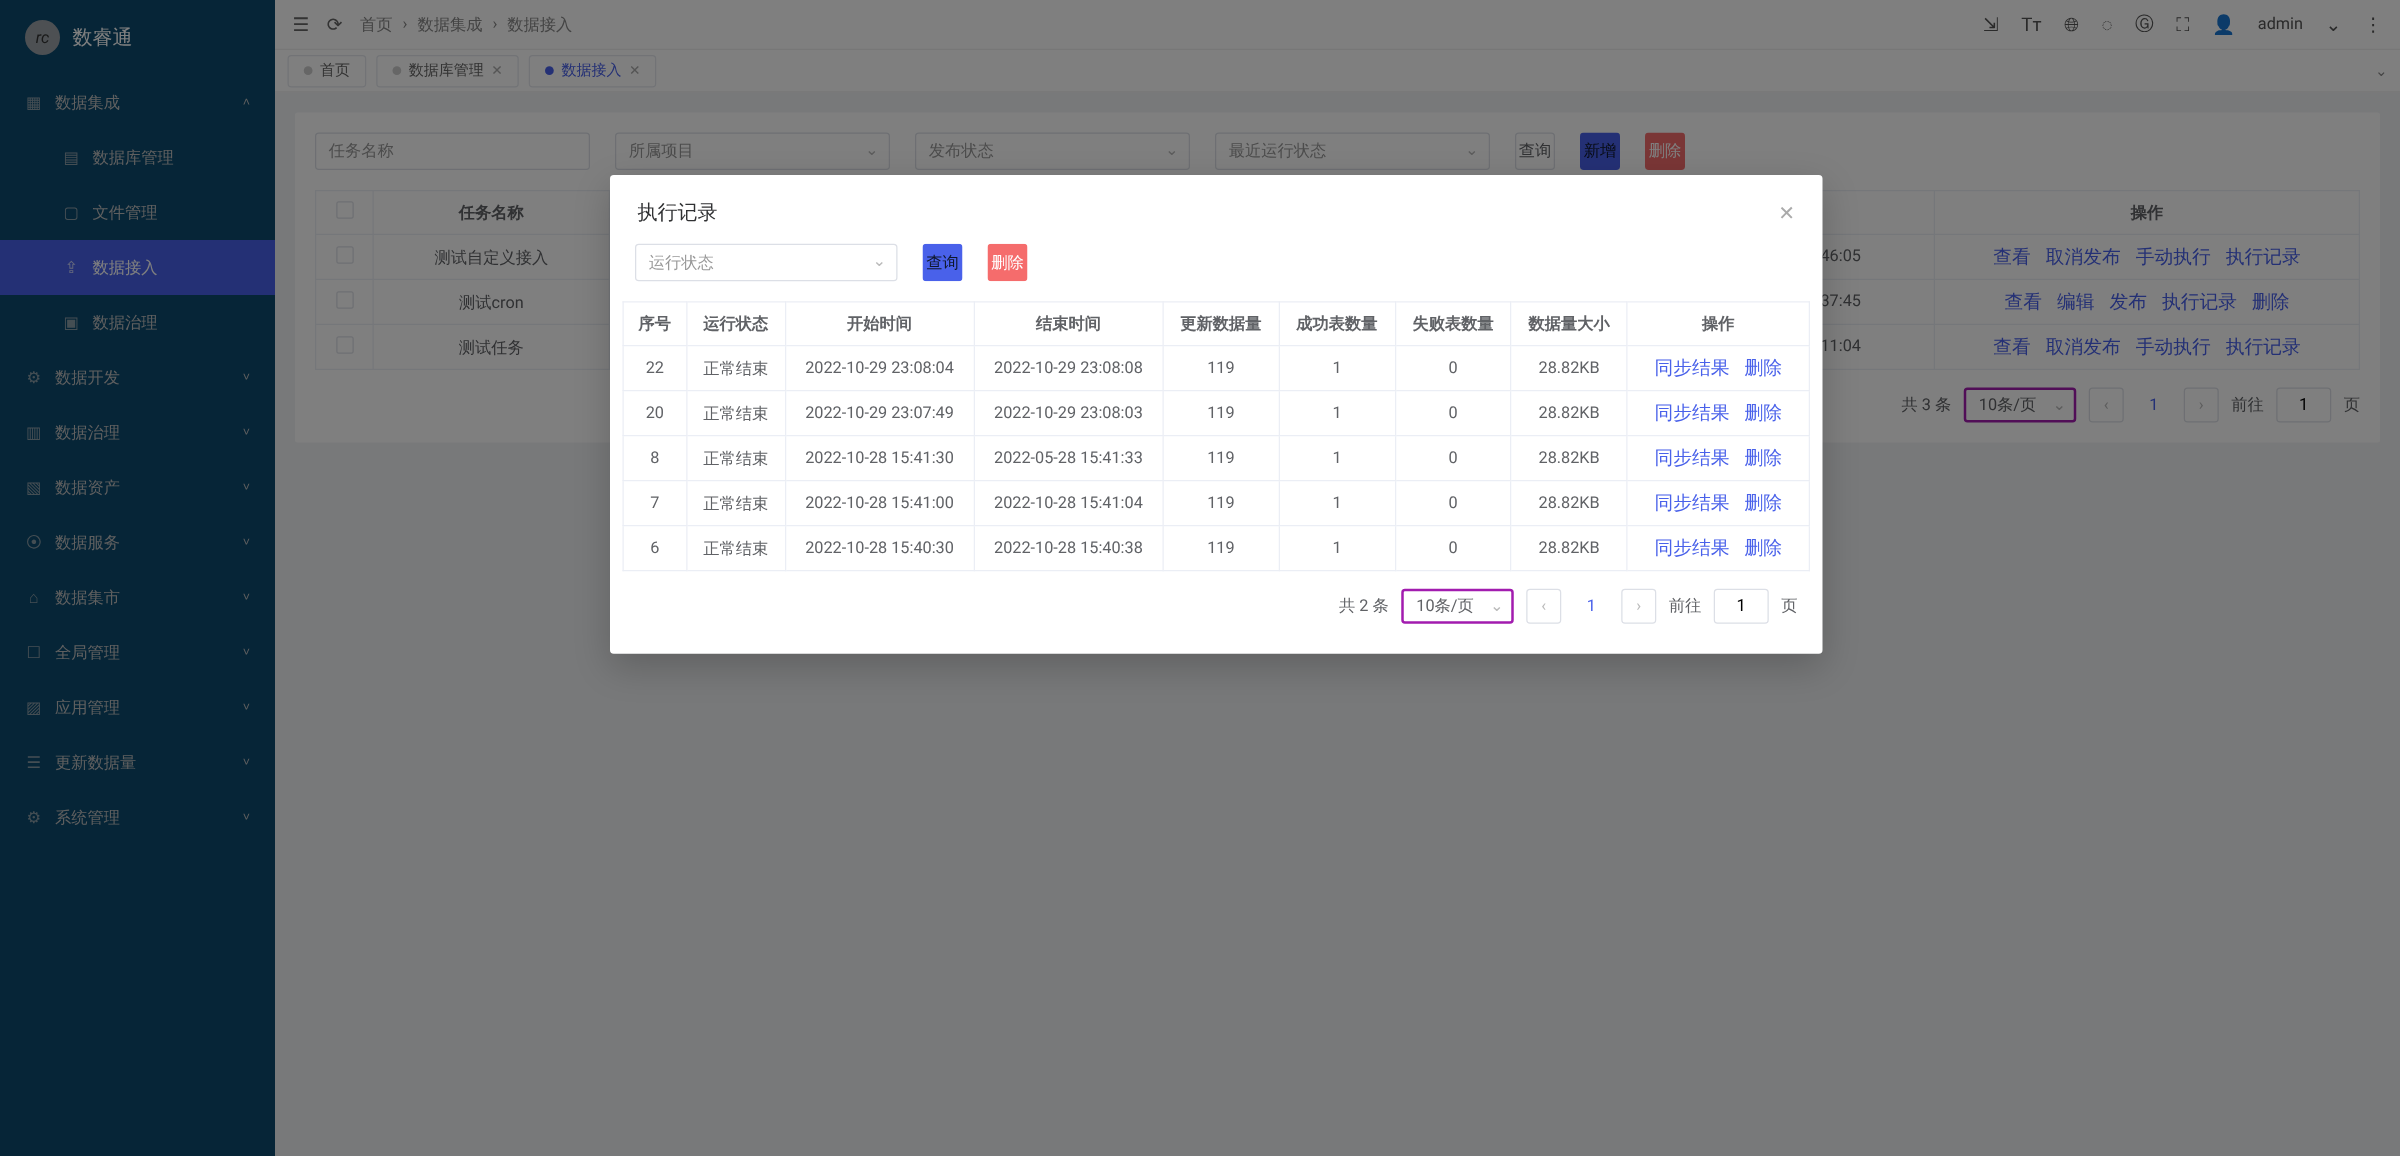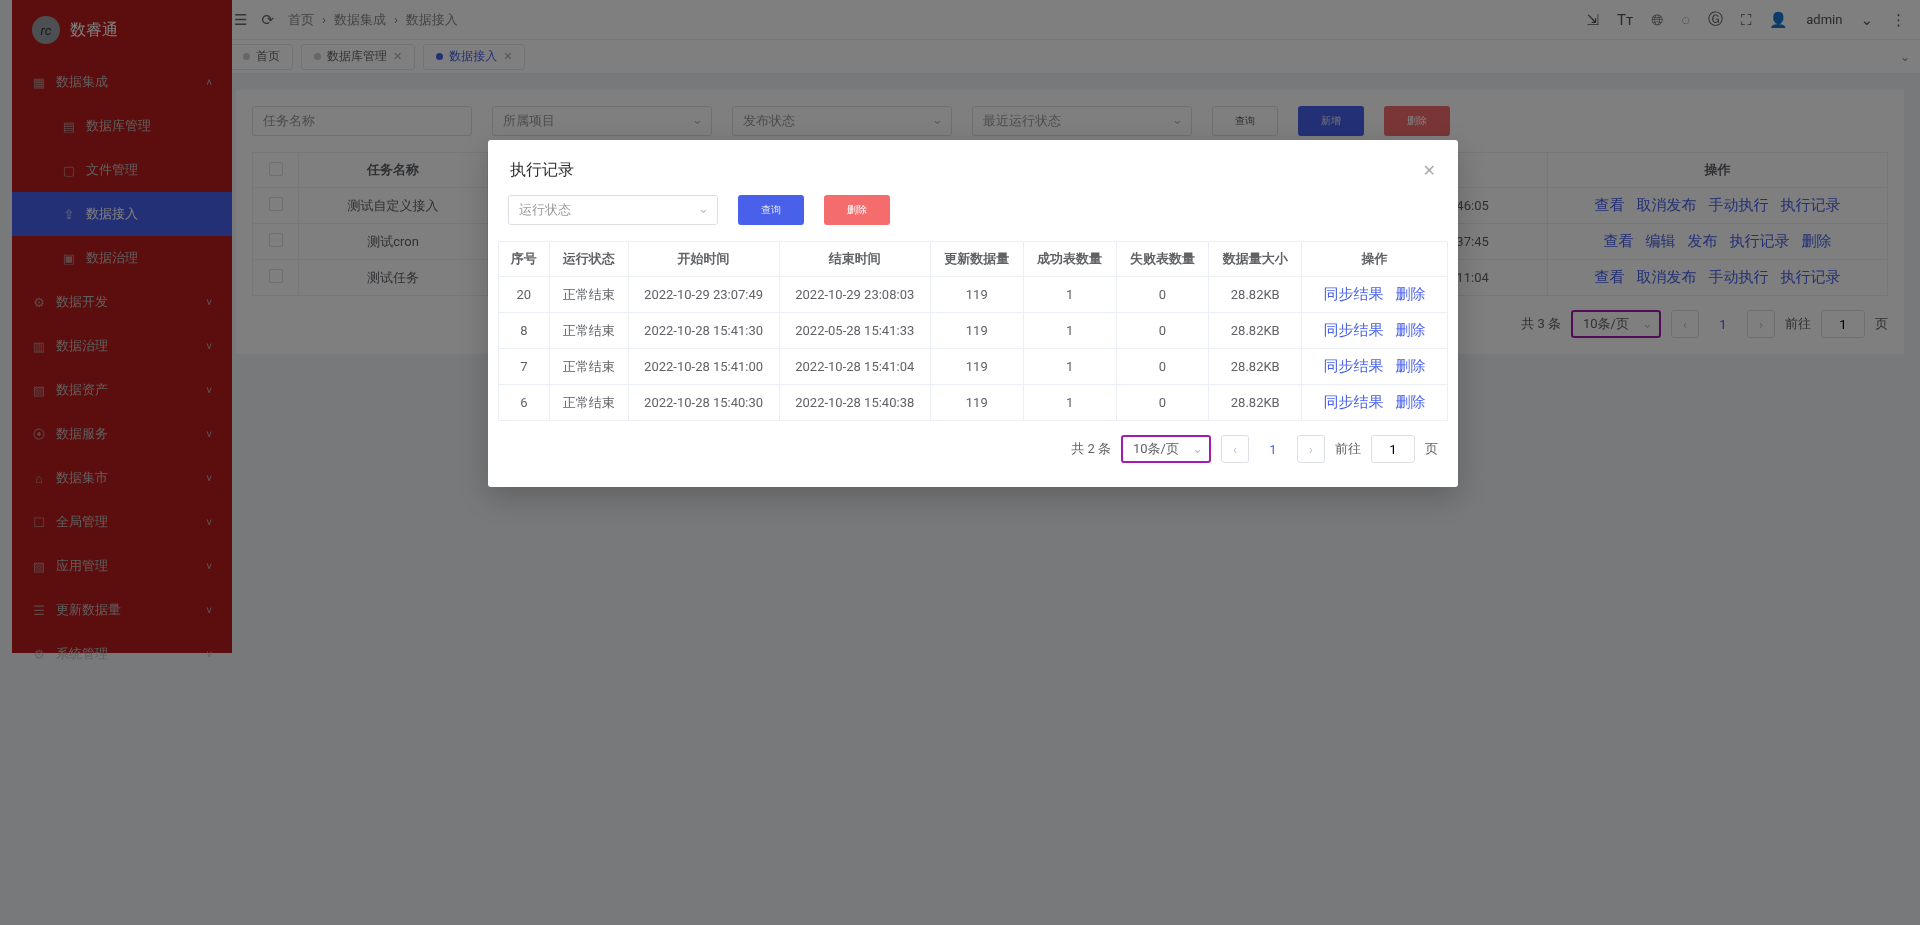--- a/index.html
+++ b/index.html
@@ -1,18 +1,18 @@
 <!DOCTYPE html>
 <html><head>
 <meta charset="utf-8">
 <style>
 *{box-sizing:border-box;margin:0;padding:0;font-family:-apple-system,BlinkMacSystemFont,"Segoe UI",Roboto,"Helvetica Neue",Arial,sans-serif}
 body{background:#f0f2f5;color:#606266;font-size:13px;overflow:hidden;width:1920px;height:925px;position:relative}
 .mask{position:absolute;inset:0;background:rgba(0,0,0,0.5);z-index:10}
-.sidebar{position:absolute;left:12px;top:0;width:220px;height:653px;background:#b91c1c;color:#bfbfbf;z-index:3}
+.sidebar{position:absolute;left:0;top:0;width:220px;height:925px;background:#0c4a6e;color:#bfbfbf;z-index:3}
 .logo{height:60px;display:flex;align-items:center;padding-left:20px;gap:10px;color:#fff;font-size:16px}
 .logo-icon{width:28px;height:28px;border-radius:50%;background:#9aa0a6;display:flex;align-items:center;justify-content:center;font-style:italic;font-size:13px;color:#333}
 .menu-item{height:44px;display:flex;align-items:center;padding:0 20px;cursor:pointer;font-size:13px;gap:10px}
 .menu-item.sub{padding-left:50px}
 .menu-item.active{background:#4961ea;color:#fff}
 .menu-item .arrow{margin-left:auto;font-size:10px}
 .menu-item .ico{width:14px;display:inline-block;text-align:center;opacity:.7}
 .topbar{position:absolute;left:220px;top:0;right:0;height:40px;background:#fff;display:flex;align-items:center;padding:0 14px;gap:14px;color:#666;border-bottom:1px solid #eee;z-index:2}
 .topbar .crumbs{display:flex;align-items:center;gap:8px;font-size:13px;color:#888}
 .topbar .right{margin-left:auto;display:flex;align-items:center;gap:18px;color:#555}
@@ -22,23 +22,23 @@
 .tab .dot{width:7px;height:7px;border-radius:50%;background:#ccc}
 .tab.active{color:#4961ea}
 .tab.active .dot{background:#4961ea}
 .tab .x{font-size:11px;color:#aaa}
 .tabs .expand{margin-left:auto;color:#888;cursor:pointer;font-size:12px}
 .content{position:absolute;left:220px;top:74px;right:0;bottom:0;padding:16px;z-index:1}
 .panel{background:#fff;padding:16px;border-radius:2px}
 .filters{display:flex;gap:20px;align-items:center;margin-bottom:16px}
 .sel,.inp{height:30px;border:1px solid #dcdfe6;border-radius:3px;padding:0 24px 0 10px;background:#fff;color:#999;width:220px;position:relative;display:flex;align-items:center;font-size:13px}
 .sel::after{content:"⌄";position:absolute;right:8px;top:5px;color:#bbb}
-.btn{height:30px;padding:0 22px;border-radius:3px;border:1px solid transparent;cursor:pointer;font-size:10px;display:inline-flex;align-items:center}
+.btn{height:30px;padding:0 2px;border-radius:3px;border:1px solid transparent;cursor:pointer;font-size:13px;display:inline-flex;align-items:center}
 .btn.default{border-color:#dcdfe6;background:#fff;color:#606266}
-.btn.primary{background:#4961ea;color:#e5e5e5}
+.btn.primary{background:#4961ea;color:#0f172a}
 .btn.danger{background:#f56c6c;color:#fff}
 table.tbl{width:100%;border-collapse:collapse;font-size:13px}
 table.tbl th,table.tbl td{border:1px solid #ebeef5;padding:8px 10px;text-align:center;color:#606266}
 table.tbl th{background:#fff;font-weight:600}
 .link{color:#4961ea;cursor:pointer;margin:0 6px;font-size:15px}
 .chk{width:14px;height:14px;border:1px solid #dcdfe6;border-radius:2px;display:inline-block}
 .pager{display:flex;align-items:center;justify-content:flex-end;gap:10px;margin-top:14px;font-size:13px;color:#606266}
 .pager .pg-sel{height:28px;border:2px solid #a21caf;border-radius:3px;padding:0 22px 0 10px;position:relative;display:flex;align-items:center;min-width:90px}
 .pager .pg-sel::after{content:"⌄";position:absolute;right:6px;top:4px;color:#bbb}
 .pager .pg-btn{width:28px;height:28px;border:1px solid #dcdfe6;border-radius:3px;display:flex;align-items:center;justify-content:center;cursor:pointer;color:#bbb}
@@ -267,20 +267,31 @@
         <th>结束时间</th>
         <th>更新数据量</th>
         <th>成功表数量</th>
         <th>失败表数量</th>
         <th>数据量大小</th>
         <th>操作</th>
       </tr>
         </thead>
       <tbody id="modal-tbody">
           <tr>
+            <td>22</td>
+  <td>正常结束</td>
+  <td>2022-10-29 23:08:04</td>
+  <td>2022-10-29 23:08:08</td>
+  <td>119</td>
+  <td>1</td>
+  <td>0</td>
+  <td>28.82KB</td>
+  <td><span class="link">同步结果</span><span class="link">删除</span></td>
+          </tr>
+          <tr>
             <td>20</td>
   <td>正常结束</td>
   <td>2022-10-29 23:07:49</td>
   <td>2022-10-29 23:08:03</td>
   <td>119</td>
   <td>1</td>
   <td>0</td>
   <td>28.82KB</td>
   <td><span class="link">同步结果</span><span class="link">删除</span></td>
           </tr>

